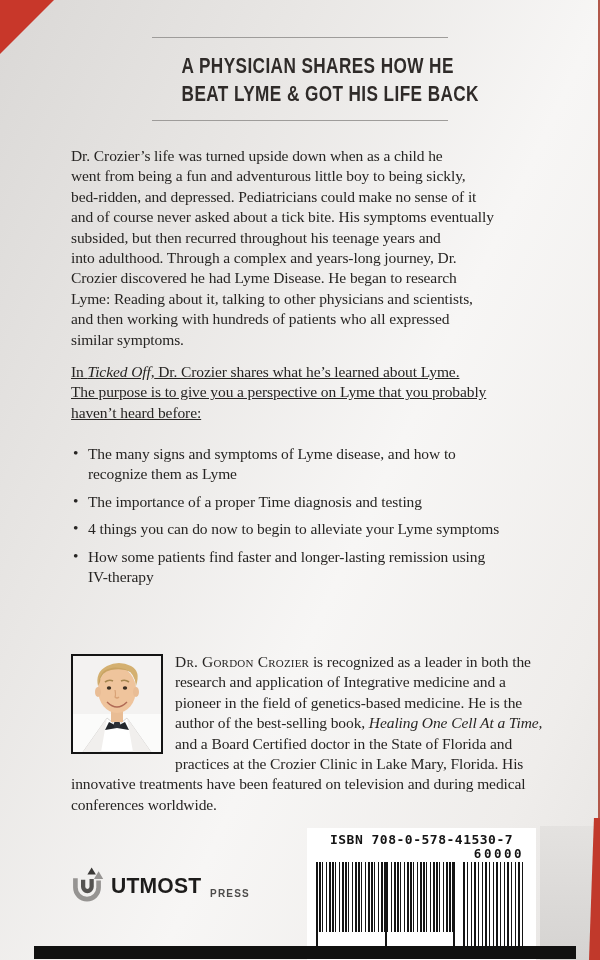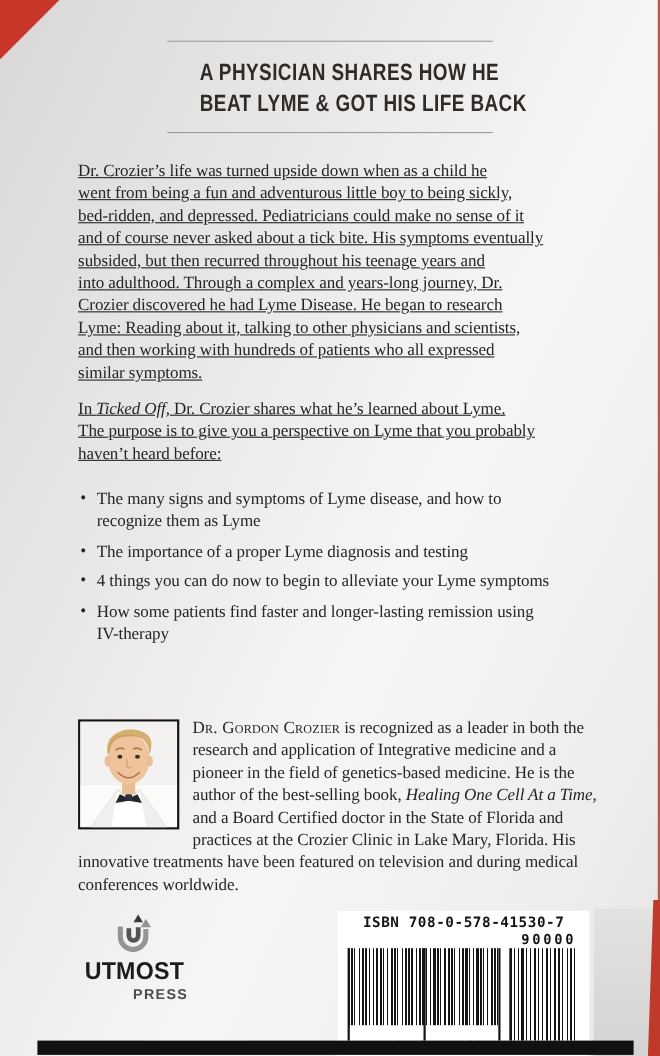--- a/index.html
+++ b/index.html
@@ -22,21 +22,21 @@
   
   .masthead{ position:absolute; top:37px; left:152px; width:296px; text-align:left;
     border-top:1px solid #9e9c9a; border-bottom:1px solid #9e9c9a; padding:14px 0 12px; }
   .masthead .hline{ display:block; font-family:"Liberation Sans", sans-serif; font-weight:700;
     font-size:21.5px; line-height:28px; color:#2f2b29; letter-spacing:.5px;
     transform:scaleX(.8); transform-origin:50% 50%; white-space:nowrap; }
 
   
   .flow{ white-space:pre-line; }
   .copy{ position:absolute; left:71px; width:474px; font-size:15.5px; line-height:20.4px; letter-spacing:-0.1px; }
-  .p1{ top:146px;text-decoration:underline; }
+  .p1{ top:146px; }
   .p2{ top:362px;text-decoration:underline; }
   .bullets{ top:444px; list-style:none; }
   .bullets li{ position:relative; padding-left:17px; margin-bottom:7px; }
   .bullets li::before{ content:"\2022"; position:absolute; left:2px; top:-1px; color:#272523; }
   .it{ font-style:italic; }
   .smallcaps{ font-variant:small-caps; letter-spacing:.2px;margin-top:12px; }
 
   
   .bio{ top:652px; }
   .photo{ float:left; width:92px; height:100px; border:2px solid #141414; background:#f3f2f1;
@@ -51,25 +51,25 @@
   .bars-main{ position:absolute; left:9px; top:34px; width:139px; height:70px;
     background:repeating-linear-gradient(90deg,#141414 0 2px,#fff 2px 3px,#141414 3px 5px,#fff 5px 6px,#141414 6px 7px,#fff 7px 10px,#141414 10px 11px,#fff 11px 13px); }
   .guard{ position:absolute; width:2px; height:84px; top:34px; background:#141414; }
   .g1{ left:9px; } .g2{ left:78px; } .g3{ left:146px; }
   .bars-supp{ position:absolute; left:156px; top:34px; width:60px; height:84px;
     background:repeating-linear-gradient(90deg,#141414 0 2px,#fff 2px 4px,#141414 4px 5px,#fff 5px 8px,#141414 8px 9px,#fff 9px 11px); }
   .digits-row{ position:absolute; left:9px; top:115px; width:136px; text-align:center;
     font-size:12.5px; word-spacing:7px; font-weight:700; background:transparent; }
 
   
-  .publisher{ position:absolute; left:70px; top:830px; display:flex; align-items:center; z-index:5;flex-direction:column; }
+  .publisher{ position:absolute; left:70px; top:866px; display:flex; align-items:center; z-index:5; }
   .publisher svg{ width:34px; height:40px; display:block; }
   .pub-name{ font-family:"Liberation Sans", sans-serif; font-weight:700; font-size:22px;
     color:#1d1c1b; letter-spacing:.2px; margin-left:7px; transform:scaleX(.96); transform-origin:left center; }
-  .pub-type{ font-family:"Liberation Sans", sans-serif; font-weight:700; font-size:13px;
+  .pub-type{ font-family:"Liberation Sans", sans-serif; font-weight:700; font-size:10px;
     color:#4d4c4b; letter-spacing:1.2px; margin-left:5px; align-self:flex-end; margin-bottom:7px;text-align:right; }
 </style>
 </head>
 <body>
 
 <div class="cover">
 
   <div class="corner-tri"></div>
   <div class="edge-strip"></div>
   <div class="right-shade"></div>
@@ -92,21 +92,21 @@
 and then working with hundreds of patients who all expressed
 similar symptoms.</p>
 
   <p class="copy p2 flow"><span>In </span><span class="it">Ticked Off,</span><span class="flow"> Dr. Crozier shares what he’s learned about Lyme.
 The purpose is to give you a perspective on Lyme that you probably
 haven’t heard before:</span></p>
 
   <ul class="copy bullets">
     <li><span class="flow">The many signs and symptoms of Lyme disease, and how to
 recognize them as Lyme</span></li>
-    <li><span class="flow">The importance of a proper Lyme diagnosis and testing</span></li>
+    <li><span class="flow">The importance of a proper Time diagnosis and testing</span></li>
     <li><span class="flow">4 things you can do now to begin to alleviate your Lyme symptoms</span></li>
     <li><span class="flow">How some patients find faster and longer-lasting remission using
 IV-therapy</span></li>
   </ul>
 
   <div class="copy bio">
     <span class="photo">
       <svg viewBox="0 0 88 96">
         <rect x="0" y="0" width="88" height="96" fill="#f3f2f1"></rect>
         <rect x="0" y="58" width="88" height="38" fill="#fbfbfa"></rect>
@@ -127,21 +127,21 @@
         <path d="M34 46 Q44 56 54 46 Q49 51 44 51 Q39 51 34 46 Z" fill="#ffffff" stroke="#b06a55" stroke-width="1.4"></path>
         <path d="M36 66 L44 70 L52 66 L56 74 L44 72 L32 74 Z" fill="#23262b"></path>
         <rect x="41" y="66" width="6" height="6" rx="1" fill="#2d3138"></rect>
       </svg>
     </span>
     <span class="smallcaps">Dr. Gordon Crozier</span><span> is recognized as a leader in both the research and application of Integrative medicine and a pioneer in the field of genetics-based medicine. He is the author of the best-selling book, </span><span class="it">Healing One Cell At a Time,</span><span> and a Board Certified doctor in the State of Florida and practices at the Crozier Clinic in Lake Mary, Florida. His innovative treatments have been featured on television and during medical conferences worldwide.</span>
   </div>
 
   <div class="barcode">
     <div class="isbn-row">ISBN 708-0-578-41530-7</div>
-    <div class="price-row">90000</div>
+    <div class="price-row">60000</div>
     <div class="bars-main"></div>
     <div class="guard g1"></div>
     <div class="guard g2"></div>
     <div class="guard g3"></div>
     <div class="bars-supp"></div>
     <div class="digits-row">9 780578 415307</div>
   </div>
 
   <div class="publisher">
     <svg viewBox="0 0 44 48">

